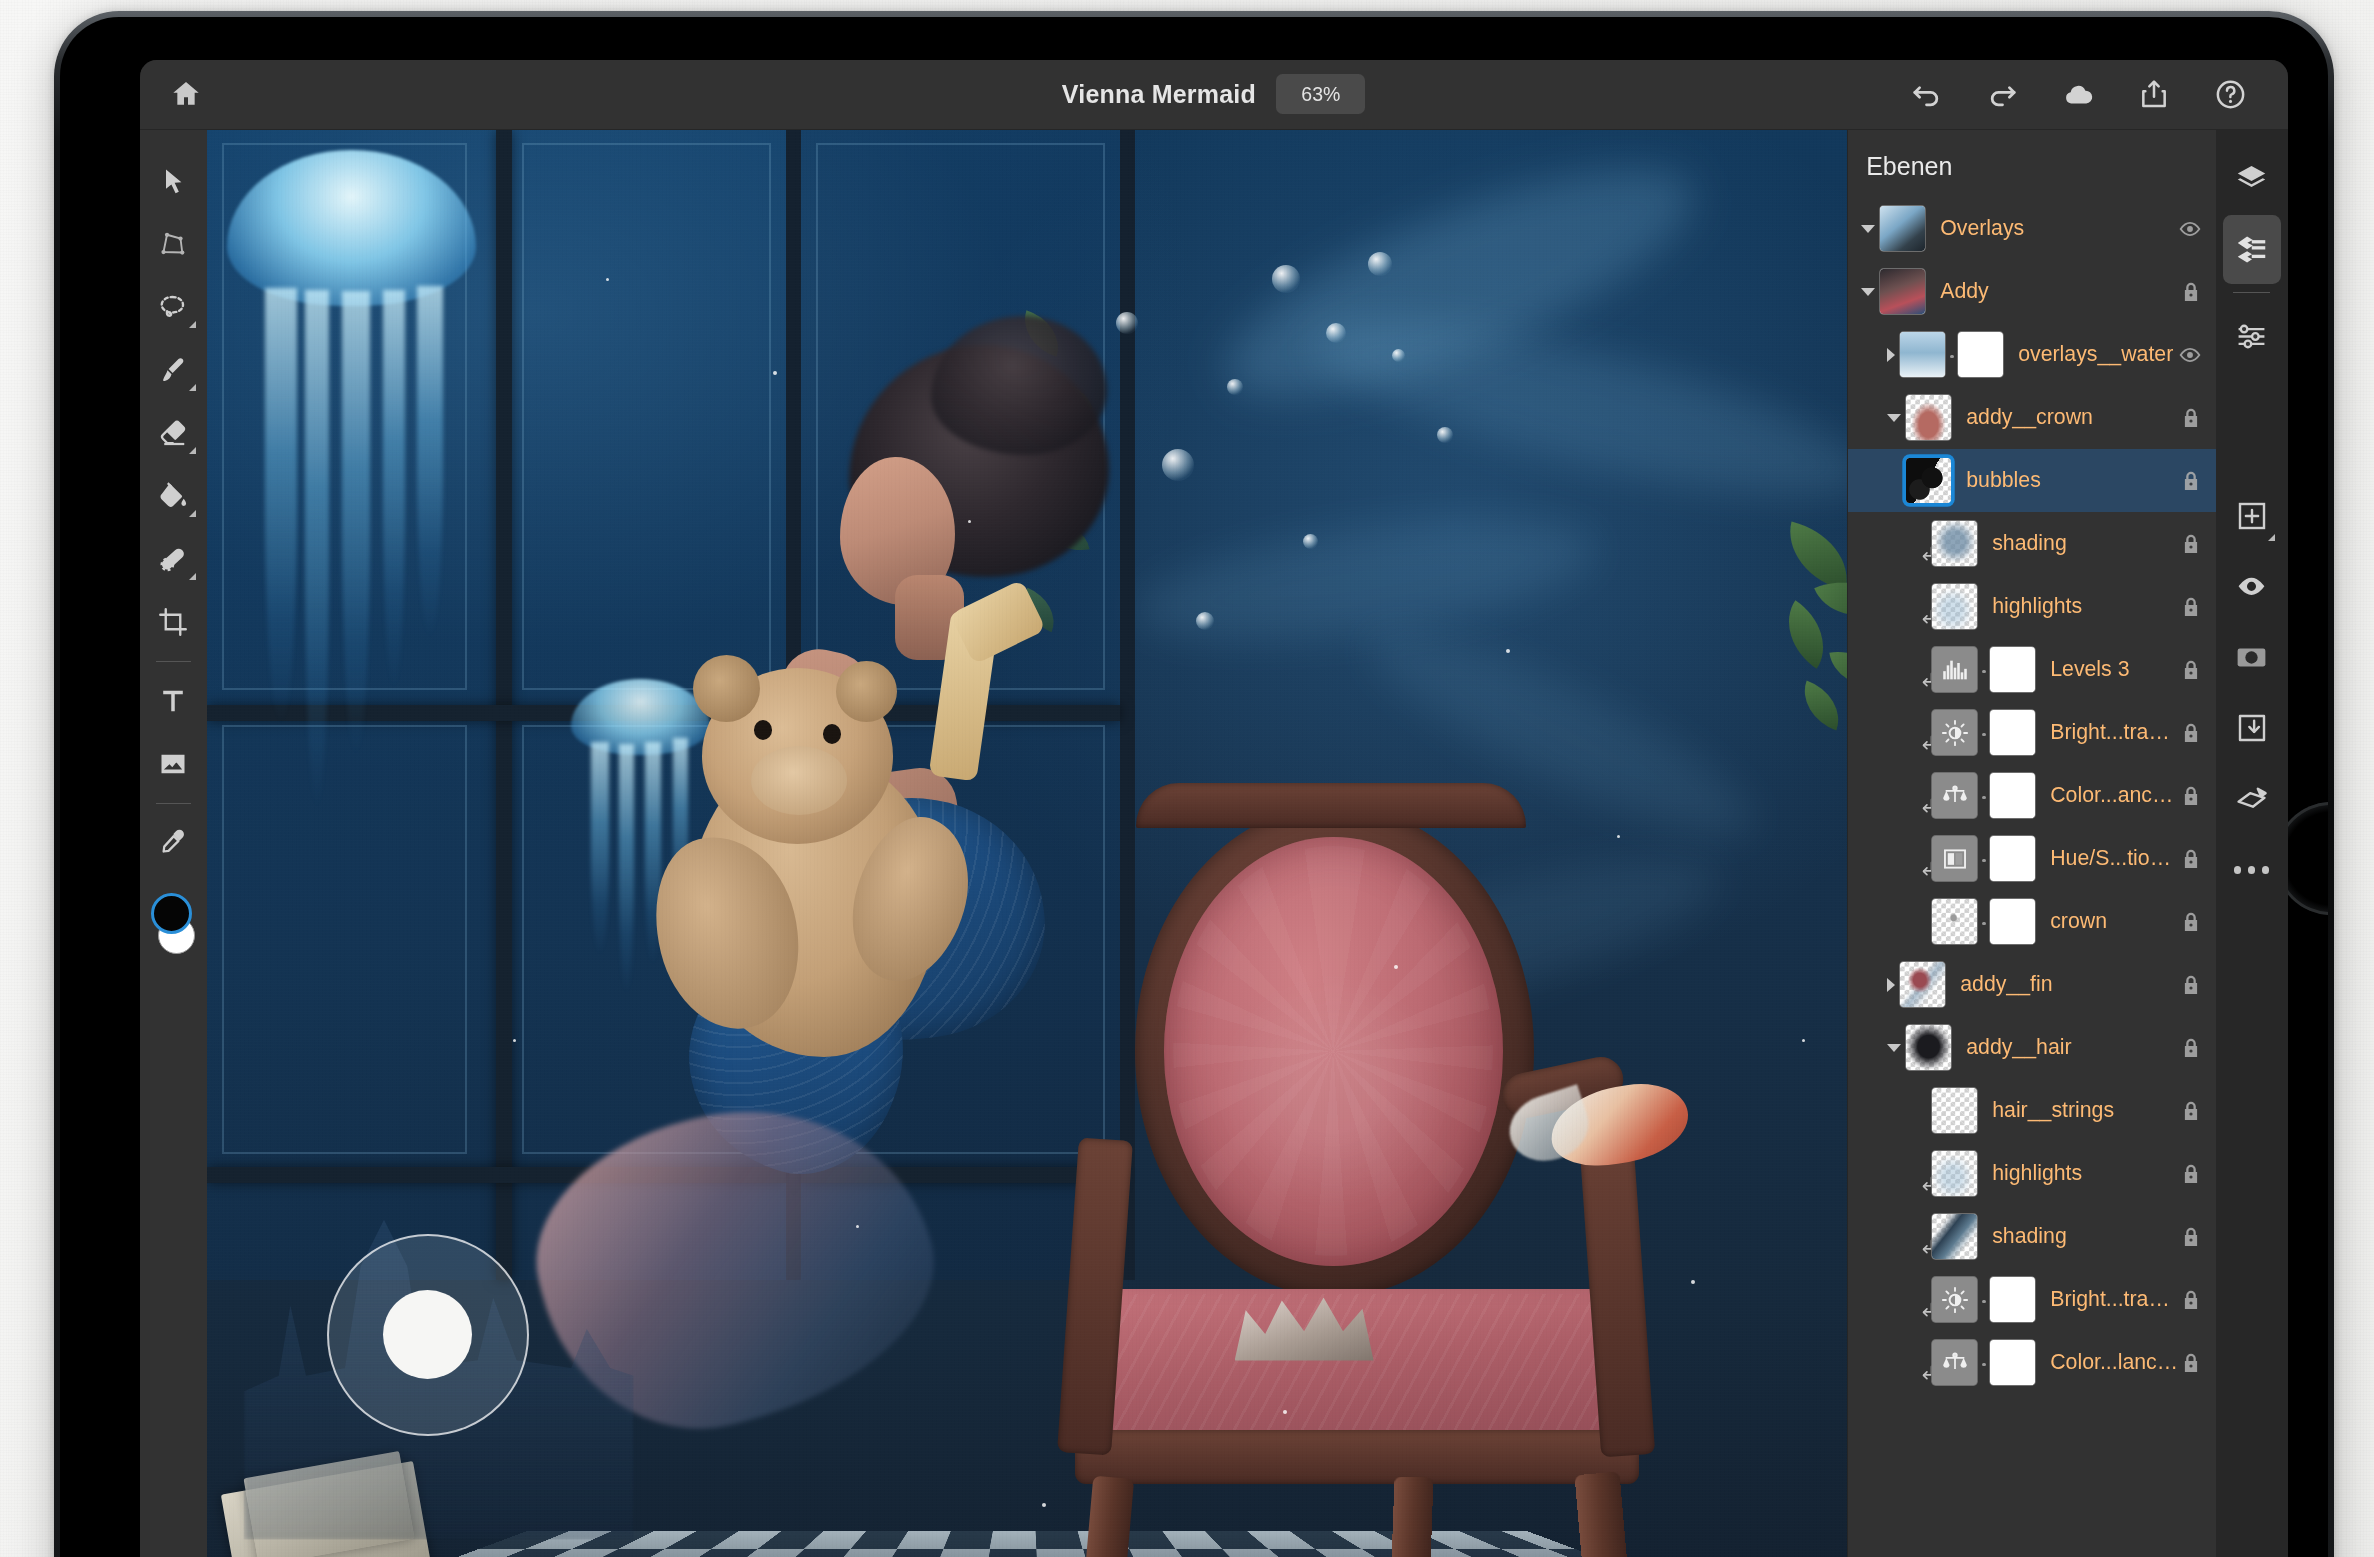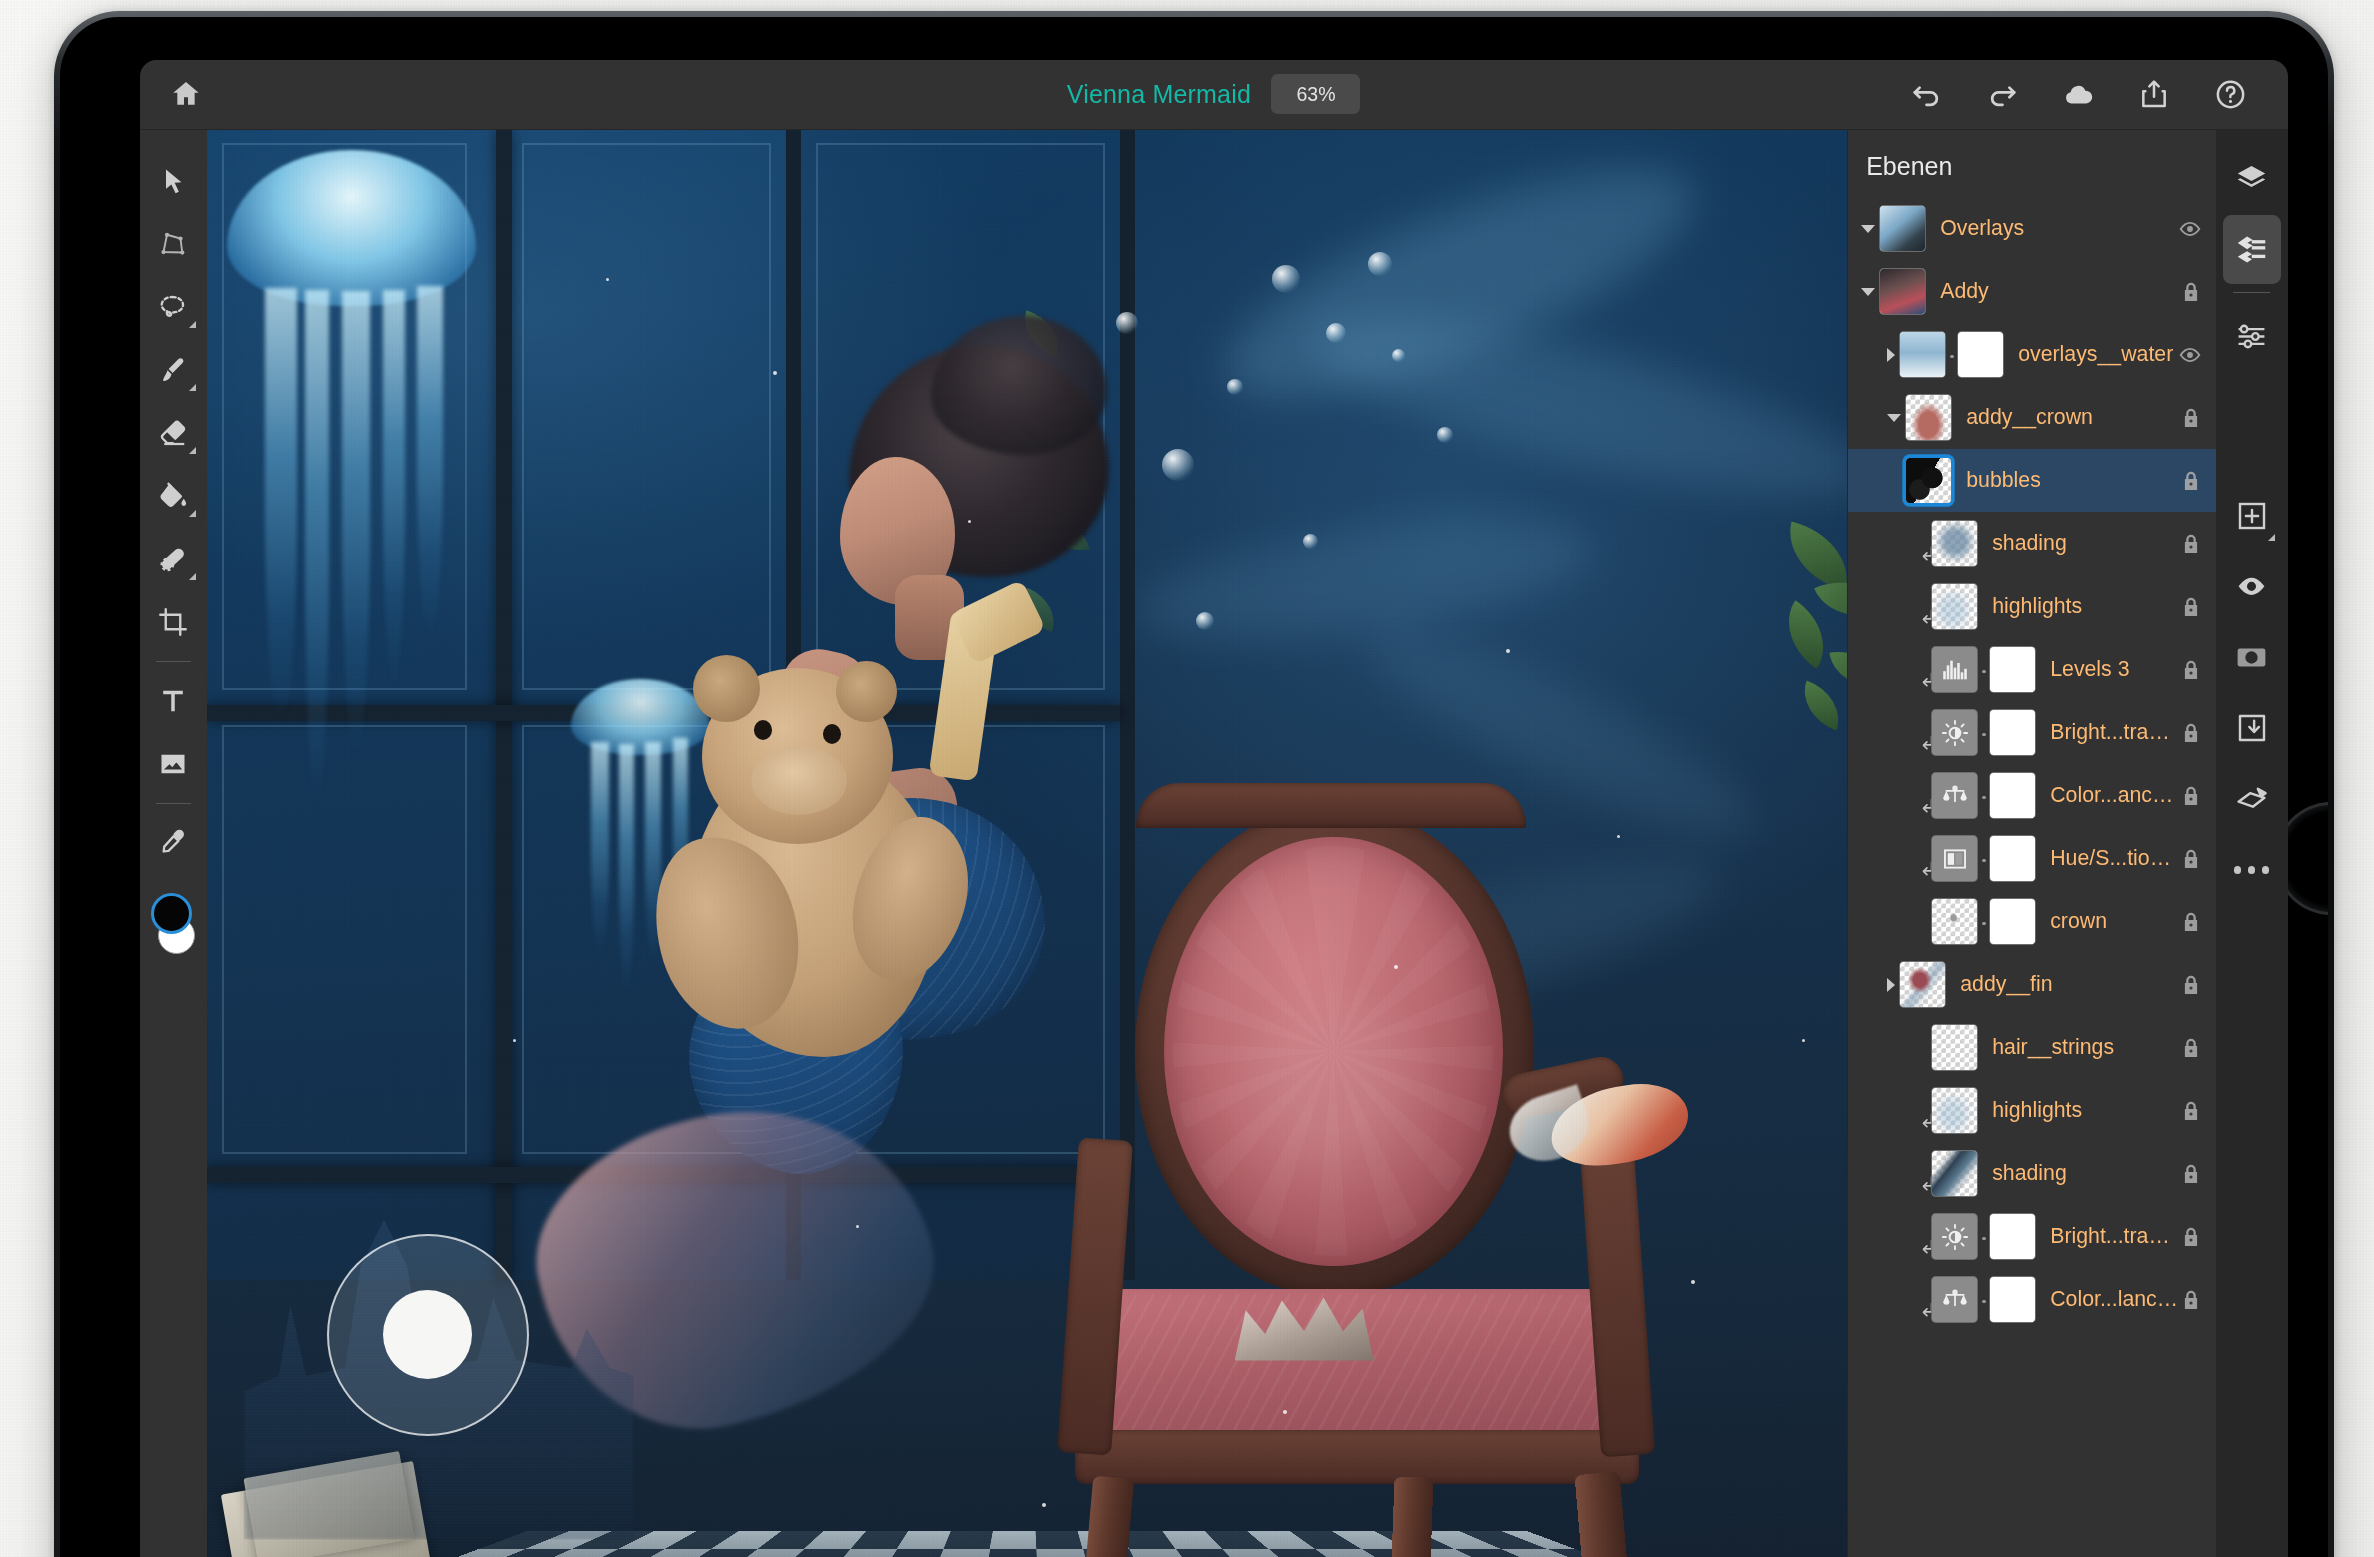--- a/index.html
+++ b/index.html
@@ -66,21 +66,21 @@
     position: relative;
     border-bottom: 0.9px solid #262626;
   }
   .hdr-left { width: 93px; display:flex; align-items:center; justify-content:center; height:100%; }
   .hdr-center {
     position:absolute; left:0; right:0; top:0; bottom:0;
     display:flex; align-items:center; justify-content:center; gap: 20.4px;
     pointer-events:none;
   }
   .hdr-center > * { pointer-events: auto; }
-  #doc-title { color:#14b8a6; font-size: 25px; letter-spacing:0.2px; }
+  #doc-title { color:#e5e5e5; font-size: 25px; letter-spacing:0.2px;font-weight:bold; }
   #zoom-chip {
     background:#4a4a4a; color:#e4e4e4; font-size:19.5px;
     padding: 8.3px 20.4px; border-radius: 6.5px; min-width: 89px; text-align:center;
   }
   .hdr-right {
     margin-left:auto; display:flex; align-items:center; gap: 43px;
     padding-right: 41px; height:100%;
   }
   .hdr-icon { width:33px; height:33px; display:flex; align-items:center; justify-content:center; cursor:pointer; }
   .hdr-icon svg { display:block; }
@@ -836,20 +836,33 @@
                   <span class="ov" style="background: radial-gradient(at 44% 40%, rgb(154, 74, 82) 0px, rgb(154, 74, 82) 18%, transparent 34%), linear-gradient(128deg, transparent 0px, transparent 40%, rgba(120, 150, 175, 0.6) 52%, transparent 70%);"></span>
                 </span>
                 <span class="lname">addy__fin</span>
                 <span class="lend">
                   <svg width="24" height="24" viewBox="0 0 24 24">
                     <path fill="#b0b0b0" d="M7.2 10V7.6a4.8 4.8 0 0 1 9.6 0V10h1.3v11H5.9V10zm2.3 0h5V7.6a2.5 2.5 0 0 0-5 0z"></path>
                     <circle cx="12" cy="15" r="1.6" fill="#3a3a3a"></circle>
                   </svg>
                 </span>
               </div>
+              <div class="lrow" style="padding-left: 39px;">
+                <span class="twisty down"></span>
+                <span class="thumb">
+                  <span class="ov" style="background: radial-gradient(at 50% 48%, rgb(27, 27, 31) 0px, rgb(27, 27, 31) 34%, rgba(30, 30, 36, 0.5) 52%, transparent 70%);"></span>
+                </span>
+                <span class="lname">addy__hair</span>
+                <span class="lend">
+                  <svg width="24" height="24" viewBox="0 0 24 24">
+                    <path fill="#b0b0b0" d="M7.2 10V7.6a4.8 4.8 0 0 1 9.6 0V10h1.3v11H5.9V10zm2.3 0h5V7.6a2.5 2.5 0 0 0-5 0z"></path>
+                    <circle cx="12" cy="15" r="1.6" fill="#3a3a3a"></circle>
+                  </svg>
+                </span>
+              </div>
               <div class="lrow" style="padding-left: 65px;">
                 <span class="twisty none"></span>
                 <span class="thumb">
                   <span class="ov"></span>
                 </span>
                 <span class="lname">hair__strings</span>
                 <span class="lend">
                   <svg width="24" height="24" viewBox="0 0 24 24">
                     <path fill="#b0b0b0" d="M7.2 10V7.6a4.8 4.8 0 0 1 9.6 0V10h1.3v11H5.9V10zm2.3 0h5V7.6a2.5 2.5 0 0 0-5 0z"></path>
                     <circle cx="12" cy="15" r="1.6" fill="#3a3a3a"></circle>

